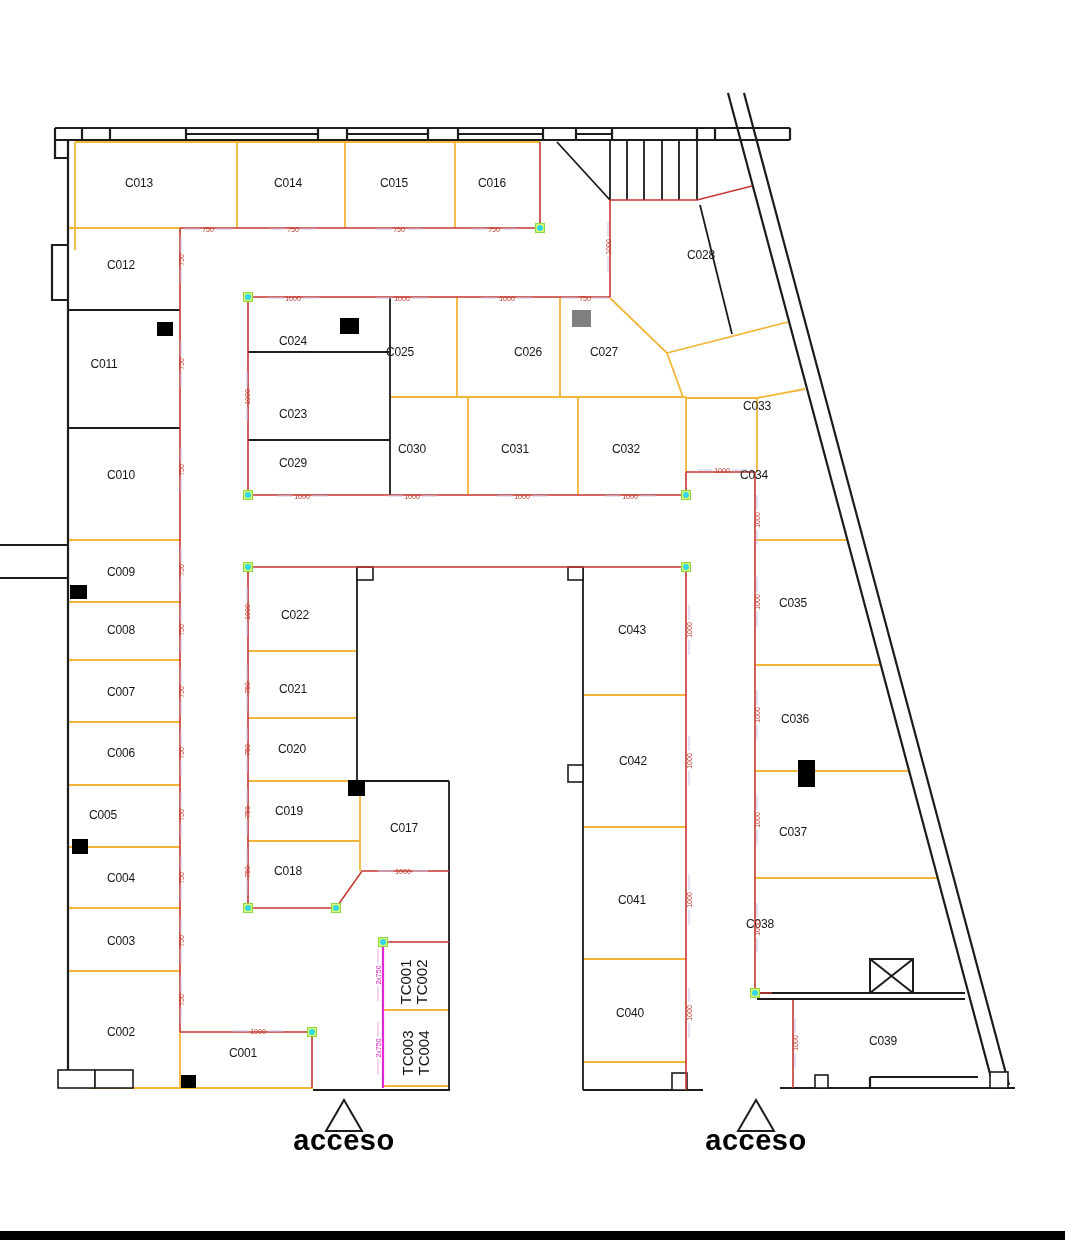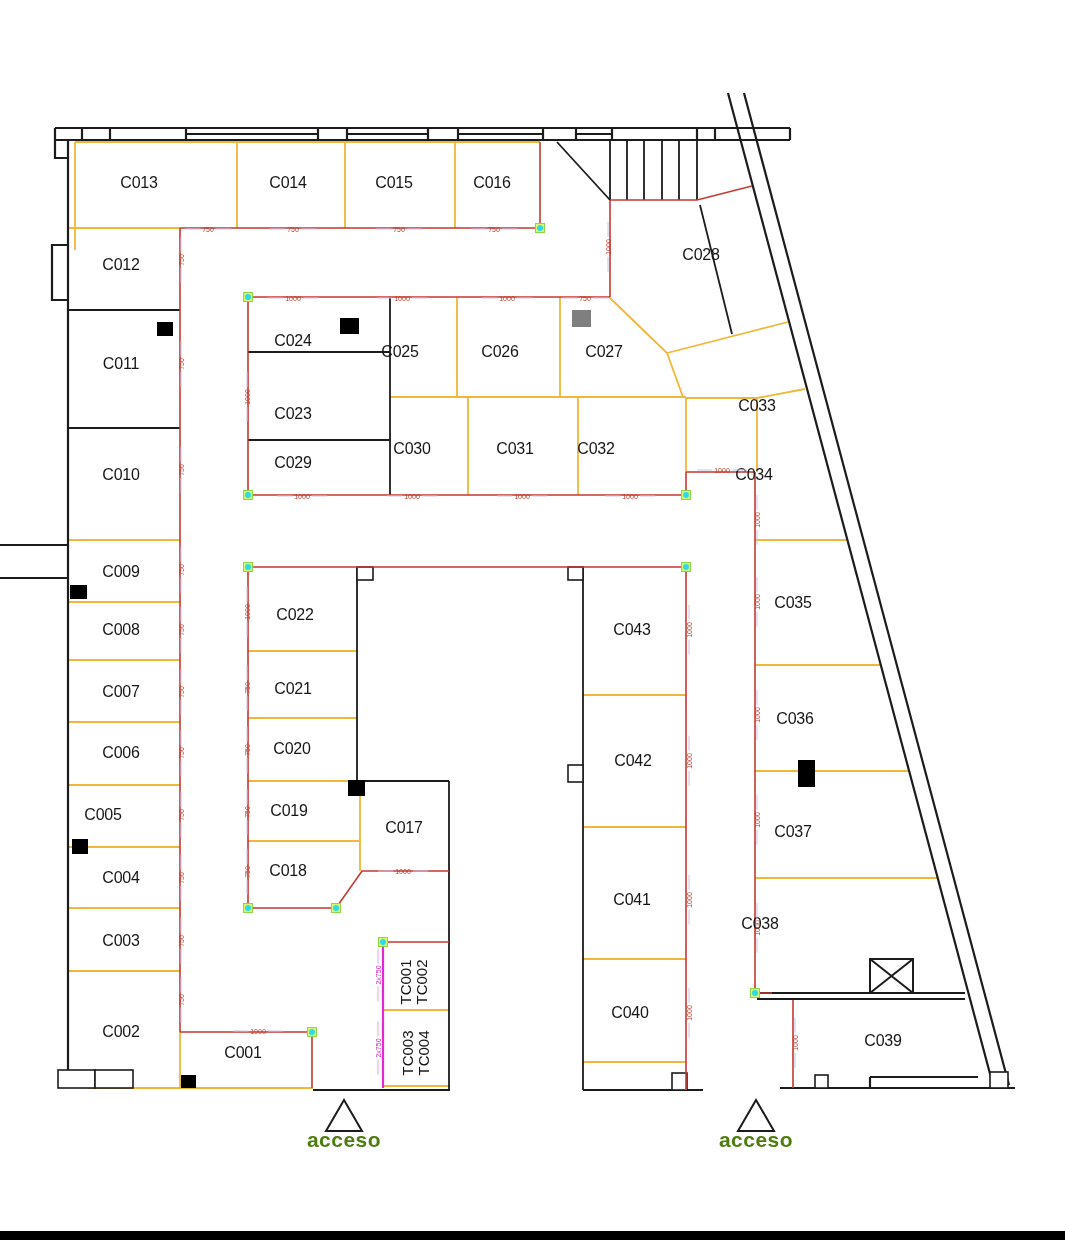--- a/index.html
+++ b/index.html
@@ -1,24 +1,24 @@
 <!DOCTYPE html>
 <html><head>
 <meta charset="utf-8">
 <style>
   html,body{margin:0;padding:0;background:#fff;}
   .plan{position:relative;width:1065px;height:1240px;background:#ffffff;overflow:hidden;
         font-family:"Liberation Sans", sans-serif;}
   .plan svg{position:absolute;left:0;top:0;}
-  .lbl{position:absolute;transform:translate(-50%,-50%);font-size:16px;color:#161616;
+  .lbl{position:absolute;transform:translate(-50%,-50%);font-size:12px;color:#161616;
        letter-spacing:-0.2px;white-space:nowrap;}
   .tc{position:absolute;transform:translate(-50%,-50%) rotate(-90deg);font-size:15px;
       color:#161616;line-height:16px;text-align:center;white-space:nowrap;}
-  .acceso{position:absolute;transform:translate(-50%,-50%);font-size:21px;font-weight:bold;
-      color:#4d7c0f;letter-spacing:0.5px;}
+  .acceso{position:absolute;transform:translate(-50%,-50%);font-size:29px;font-weight:bold;
+      color:#000000;letter-spacing:0.5px;}
   .dim{position:absolute;display:flex;align-items:center;gap:2px;color:#c0392b;
        font-size:7px;line-height:7px;white-space:nowrap;transform:translate(-50%,-50%);}
   .dim .b{width:15px;height:0;border-top:1px solid #c6c6f0;}
   .dim.v{transform:translate(-50%,-50%) rotate(-90deg);}
   .dim.m{color:#d519c3;}
   .dim.m .b{border-top-color:#eda3e4;}
   .mk{position:absolute;width:10px;height:10px;margin:-5px 0 0 -5px;background:#d8fa70;
       border:1px solid #8fd544;box-sizing:border-box;}
   .mk::after{content:"";position:absolute;left:1px;top:1px;width:6px;height:6px;
       border-radius:50%;background:#2ed9e9;}
@@ -124,40 +124,40 @@
       <polygon points="344,1100 362,1131 326,1131"></polygon>
       <polygon points="756,1100 774,1131 738,1131"></polygon>
     </g>
   </svg>
 
   <div class="lbl" style="left:139px;top:183px">C013</div>
   <div class="lbl" style="left:288px;top:183px">C014</div>
   <div class="lbl" style="left:394px;top:183px">C015</div>
   <div class="lbl" style="left:492px;top:183px">C016</div>
   <div class="lbl" style="left:121px;top:265px">C012</div>
-  <div class="lbl" style="left:121px;top:364px">C011</div>
+  <div class="lbl" style="left:104px;top:364px">C011</div>
   <div class="lbl" style="left:121px;top:475px">C010</div>
   <div class="lbl" style="left:121px;top:572px">C009</div>
   <div class="lbl" style="left:121px;top:630px">C008</div>
   <div class="lbl" style="left:121px;top:692px">C007</div>
   <div class="lbl" style="left:121px;top:753px">C006</div>
   <div class="lbl" style="left:103px;top:815px">C005</div>
   <div class="lbl" style="left:121px;top:878px">C004</div>
   <div class="lbl" style="left:121px;top:941px">C003</div>
   <div class="lbl" style="left:121px;top:1032px">C002</div>
   <div class="lbl" style="left:701px;top:255px">C028</div>
   <div class="lbl" style="left:293px;top:341px">C024</div>
   <div class="lbl" style="left:400px;top:352px">C025</div>
-  <div class="lbl" style="left:500px;top:352px">C026</div>
+  <div class="lbl" style="left:528px;top:352px">C026</div>
   <div class="lbl" style="left:604px;top:352px">C027</div>
   <div class="lbl" style="left:293px;top:414px">C023</div>
   <div class="lbl" style="left:293px;top:463px">C029</div>
   <div class="lbl" style="left:412px;top:449px">C030</div>
   <div class="lbl" style="left:515px;top:449px">C031</div>
-  <div class="lbl" style="left:596px;top:449px">C032</div>
+  <div class="lbl" style="left:626px;top:449px">C032</div>
   <div class="lbl" style="left:757px;top:406px">C033</div>
   <div class="lbl" style="left:754px;top:475px">C034</div>
   <div class="lbl" style="left:295px;top:615px">C022</div>
   <div class="lbl" style="left:293px;top:689px">C021</div>
   <div class="lbl" style="left:292px;top:749px">C020</div>
   <div class="lbl" style="left:289px;top:811px">C019</div>
   <div class="lbl" style="left:288px;top:871px">C018</div>
   <div class="lbl" style="left:404px;top:828px">C017</div>
   <div class="lbl" style="left:632px;top:630px">C043</div>
   <div class="lbl" style="left:633px;top:761px">C042</div>

